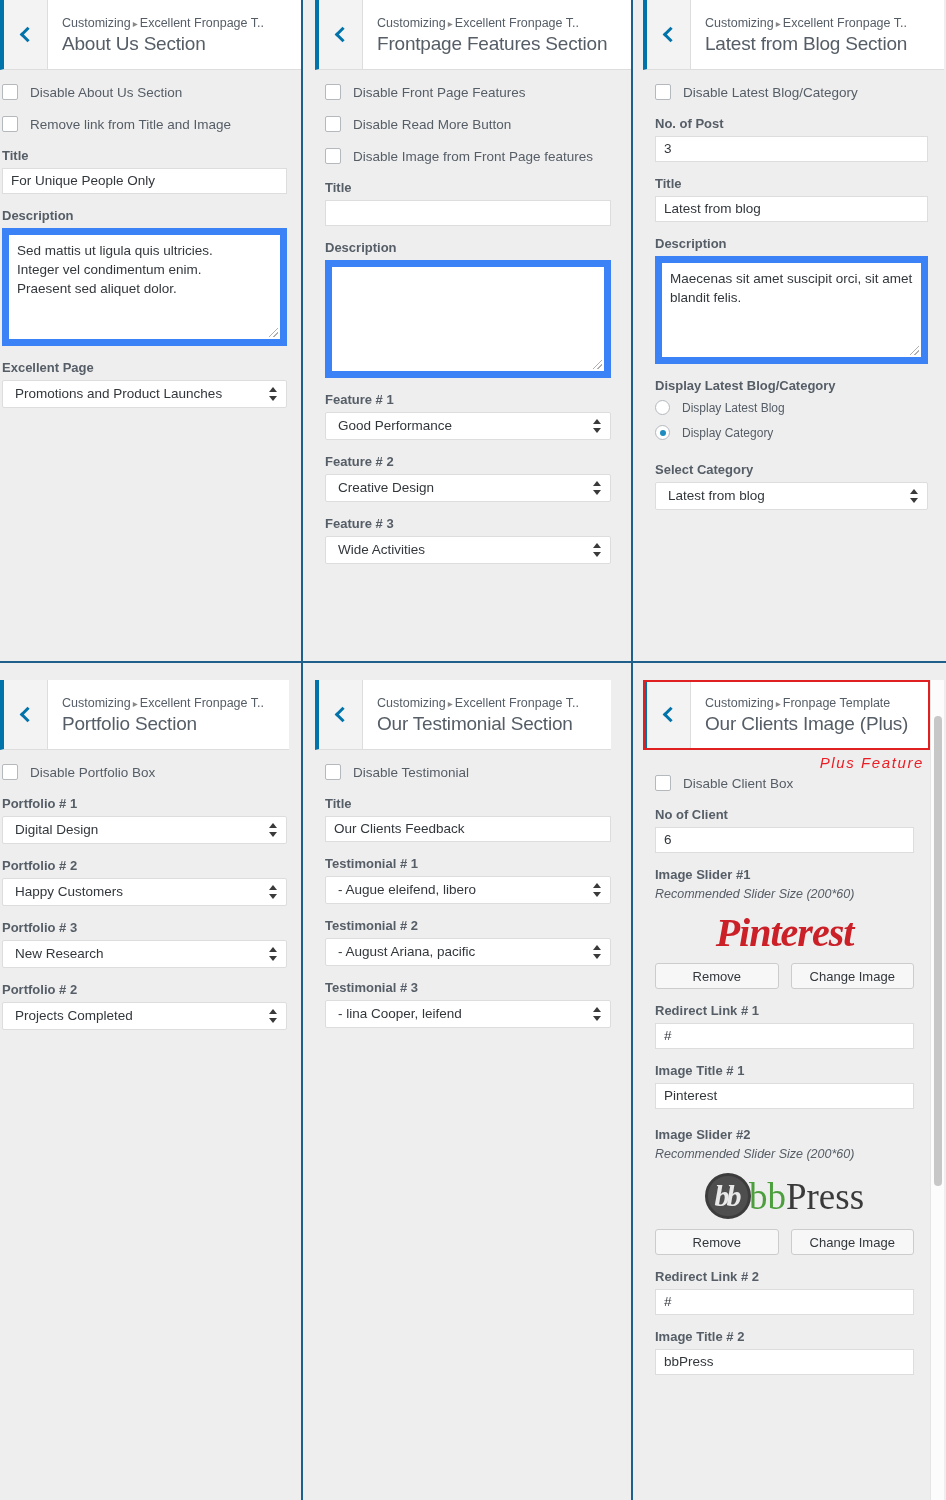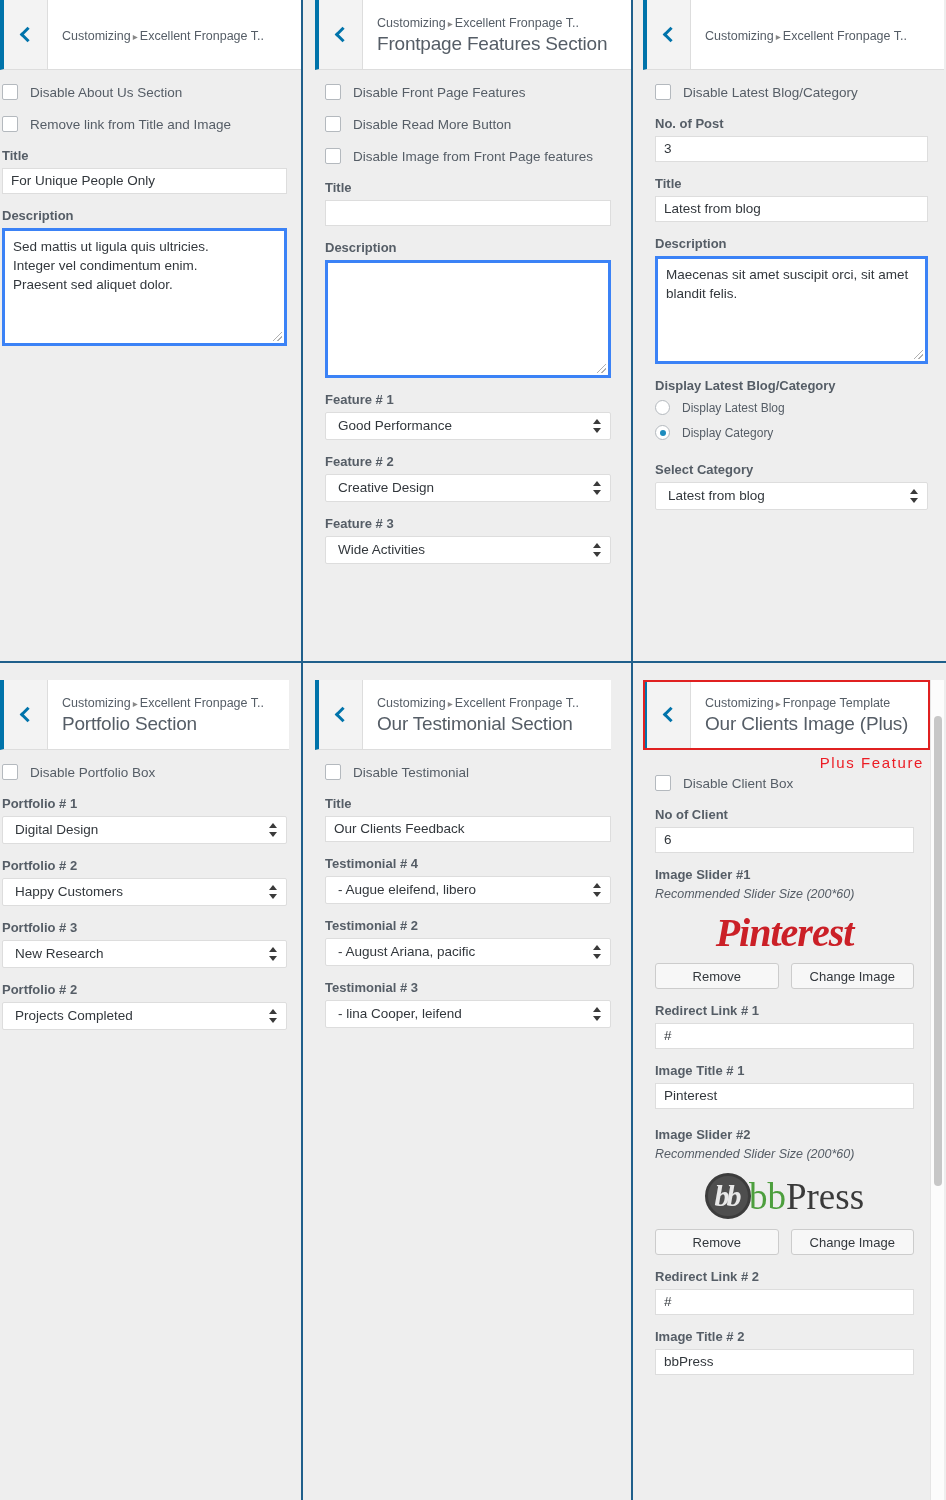--- a/index.html
+++ b/index.html
@@ -87,20 +87,21 @@
     border: 2px solid #e02020;
     pointer-events: none;
   }
   .plus-feature {
     text-align: right;
     color: #ec1c24;
     font-size: 15px;
     letter-spacing: 1.6px;
     padding: 4px 6px 0 0;
     font-family: "Liberation Sans", sans-serif;
+    font-style: italic;
   }
 
   
   .cz-body { padding: 14px 14px 10px 2px; }
   .cz-body.p3 { padding-left: 22px; padding-right: 16px; }
   .cz-body.p2 { padding-left: 22px; padding-right: 20px; }
 
   .ctl { margin-bottom: 14px; }
 
   .cbrow {
@@ -168,21 +169,21 @@
     line-height: 24px;
     font-family: "Liberation Sans", sans-serif;
     white-space: nowrap;
     overflow: hidden;
   }
   .area {
     display: block;
     width: 100%;
     height: 118px;
     background: #fff;
-    border: 3px solid #3b82f6;
+    border: 7px solid #3b82f6;
     font-size: 13.5px;
     color: #32373c;
     padding: 6px 8px;
     line-height: 1.42;
     font-family: "Liberation Sans", sans-serif;
     position: relative;
     white-space: pre-line;
     overflow: hidden;
   }
   .area.tall { height: 108px; }
@@ -308,20 +309,21 @@
 
     <div class="panel p-w1">
       <div class="cz-header">
         <div class="back-btn">
           <span class="chev"></span>
         </div>
         <div class="cz-titles">
           <div class="cz-breadcrumb">
             <span>Customizing</span><span class="sep">▸</span><span>Excellent Fronpage T..</span>
           </div>
+          <div class="cz-section-title">About Us Section</div>
         </div>
       </div>
       <div class="cz-body">
         <div class="cbrow">
           <span class="cbox"></span>
           <span class="cblabel">Disable About Us Section</span>
         </div>
         <div class="cbrow">
           <span class="cbox"></span>
           <span class="cblabel">Remove link from Title and Image</span>
@@ -329,20 +331,27 @@
         <div class="ctl">
           <span class="flabel">Title</span>
           <div class="txt">For Unique People Only</div>
         </div>
         <div class="ctl">
           <span class="flabel">Description</span>
           <div class="area">Sed mattis ut ligula quis ultricies.
 Integer vel condimentum enim.
 Praesent sed aliquet dolor.</div>
         </div>
+        <div class="ctl">
+          <span class="flabel">Excellent Page</span>
+          <div class="sel">
+            <span>Promotions and Product Launches</span>
+            <span class="arrows"></span>
+          </div>
+        </div>
       </div>
     </div>
 
     <div class="panel p-w2">
       <div class="cz-header" style="margin-left:12px;">
         <div class="back-btn">
           <span class="chev"></span>
         </div>
         <div class="cz-titles">
           <div class="cz-breadcrumb">
@@ -398,20 +407,21 @@
 
     <div class="panel p-w3">
       <div class="cz-header" style="margin-left:10px;">
         <div class="back-btn">
           <span class="chev"></span>
         </div>
         <div class="cz-titles">
           <div class="cz-breadcrumb">
             <span>Customizing</span><span class="sep">▸</span><span>Excellent Fronpage T..</span>
           </div>
+          <div class="cz-section-title">Latest from Blog Section</div>
         </div>
       </div>
       <div class="cz-body p3">
         <div class="cbrow">
           <span class="cbox"></span>
           <span class="cblabel">Disable Latest Blog/Category</span>
         </div>
         <div class="ctl">
           <span class="flabel">No. of Post</span>
           <div class="txt">3</div>
@@ -513,21 +523,21 @@
       <div class="cz-body p2">
         <div class="cbrow">
           <span class="cbox"></span>
           <span class="cblabel">Disable Testimonial</span>
         </div>
         <div class="ctl">
           <span class="flabel">Title</span>
           <div class="txt">Our Clients Feedback</div>
         </div>
         <div class="ctl">
-          <span class="flabel">Testimonial # 4</span>
+          <span class="flabel">Testimonial # 1</span>
           <div class="sel">
             <span>  - Augue eleifend, libero</span>
             <span class="arrows"></span>
           </div>
         </div>
         <div class="ctl">
           <span class="flabel">Testimonial # 2</span>
           <div class="sel">
             <span>  - August Ariana, pacific</span>
             <span class="arrows"></span>

